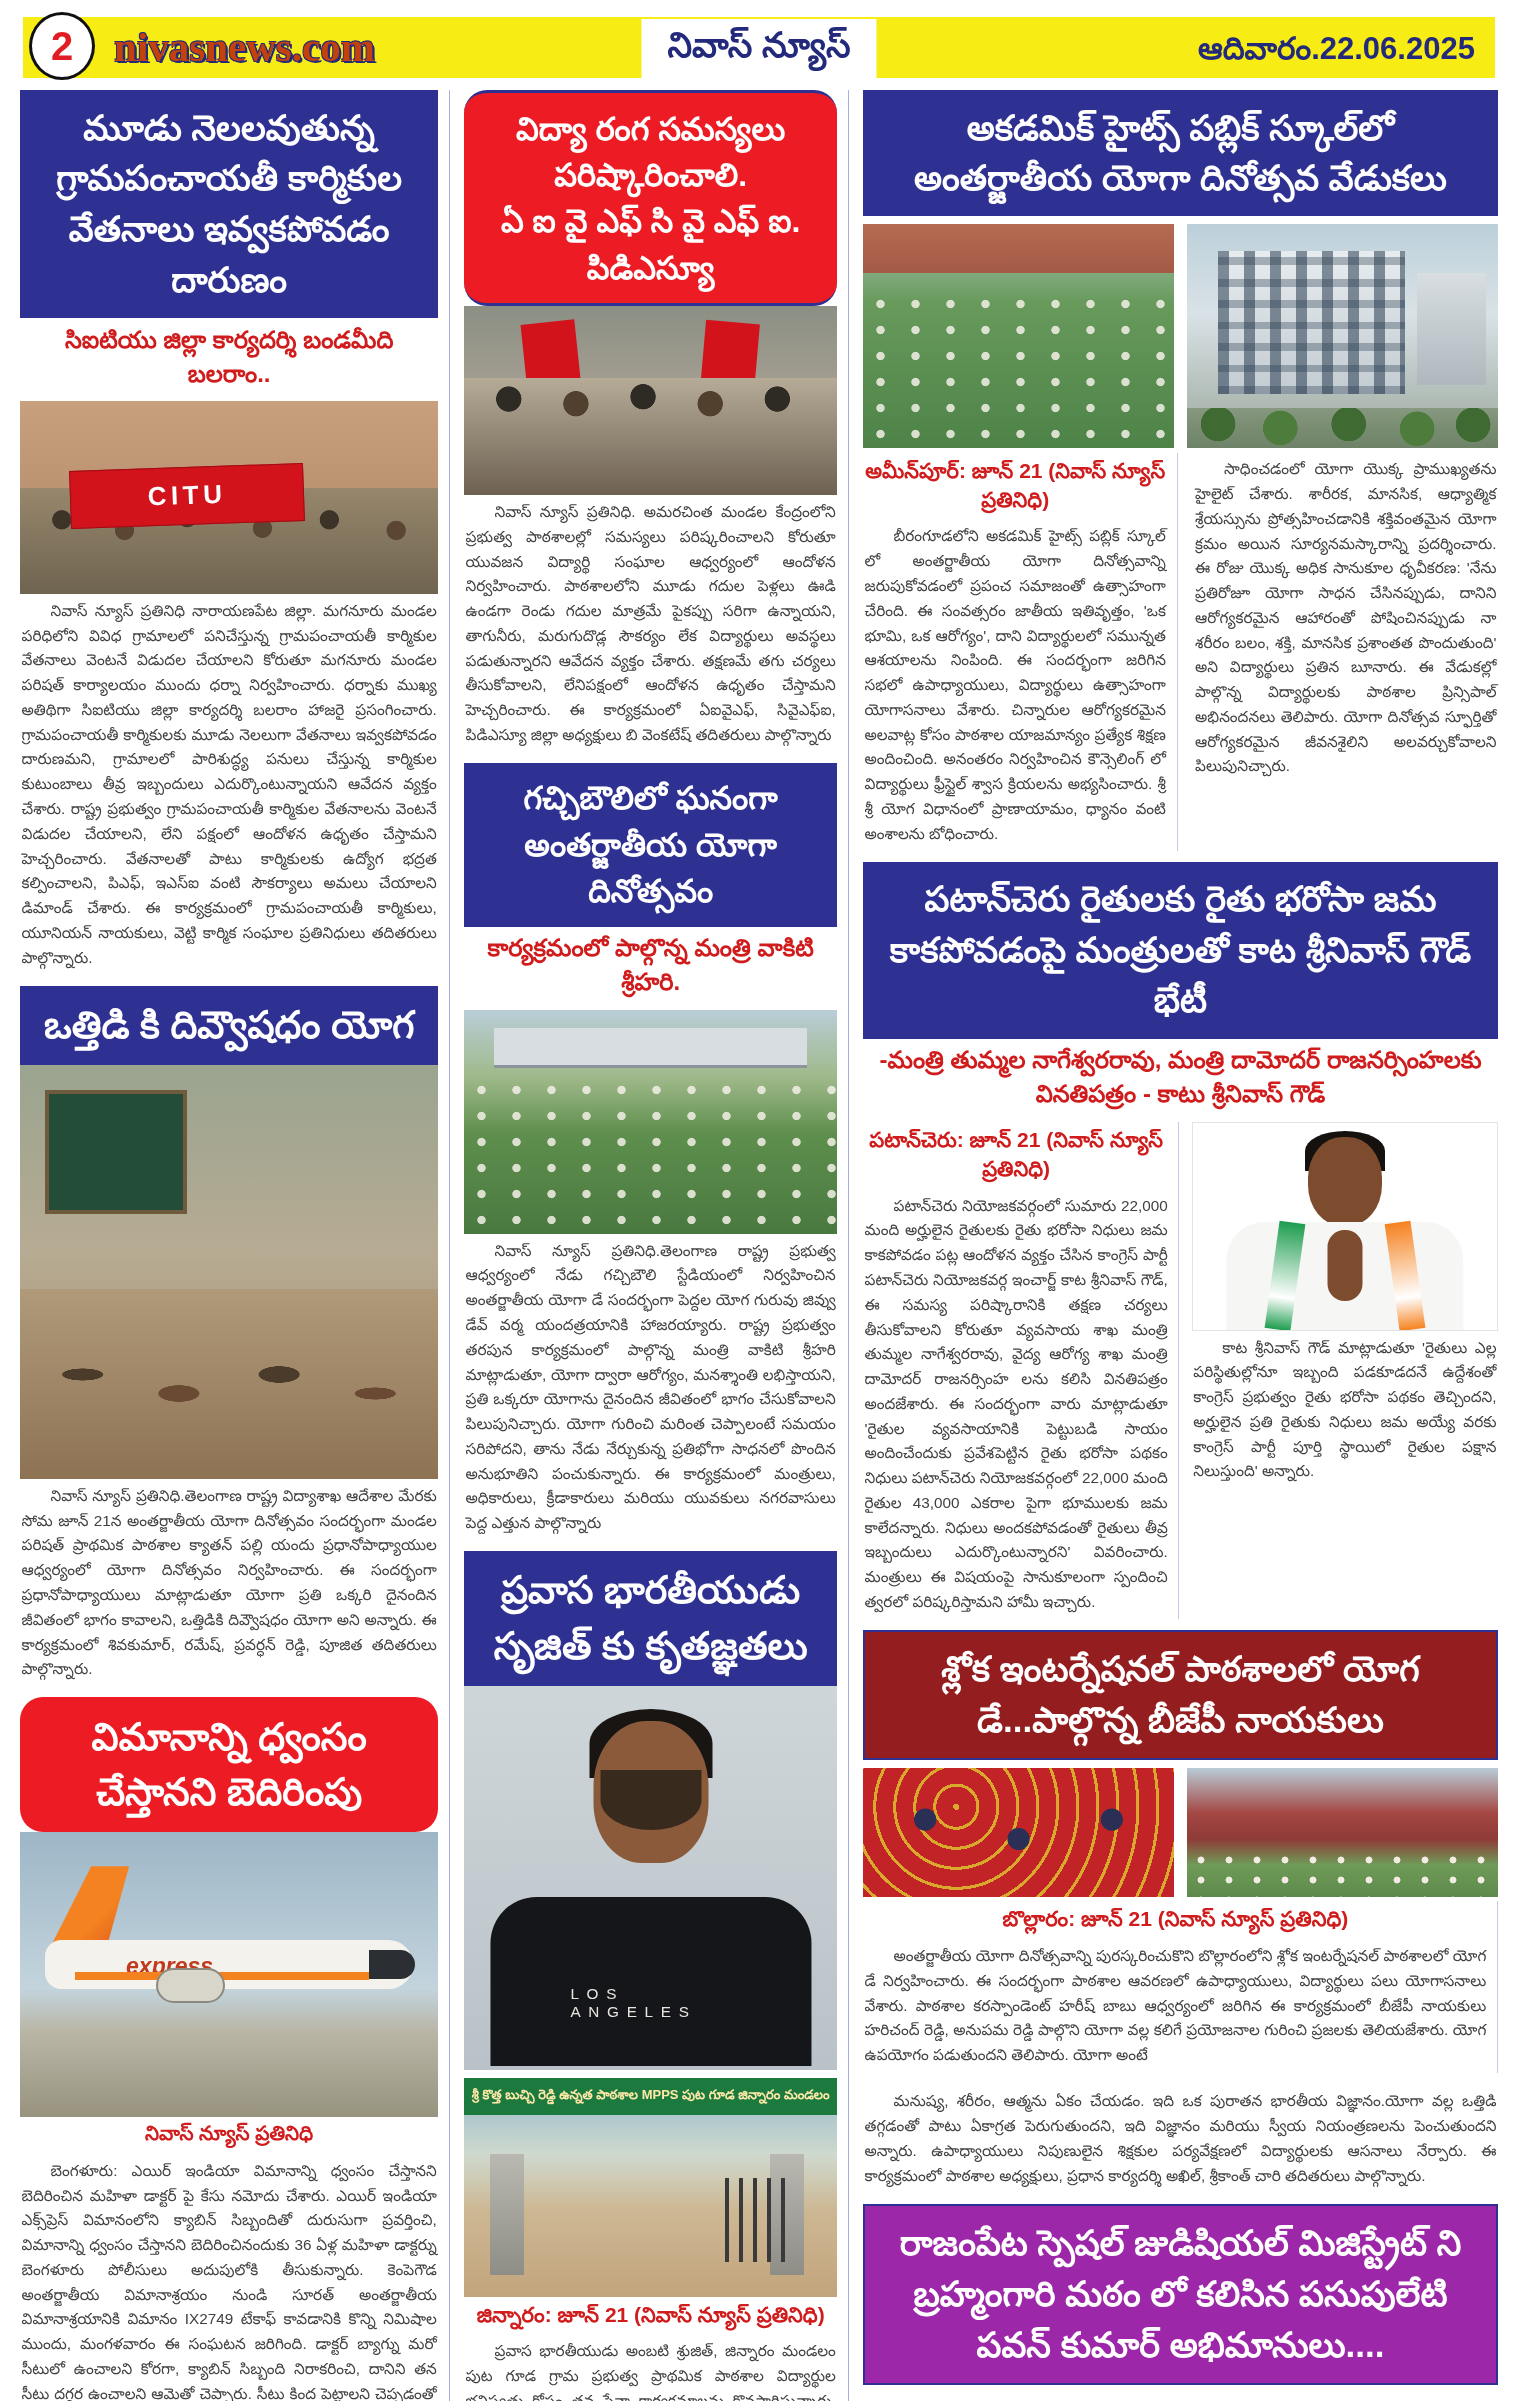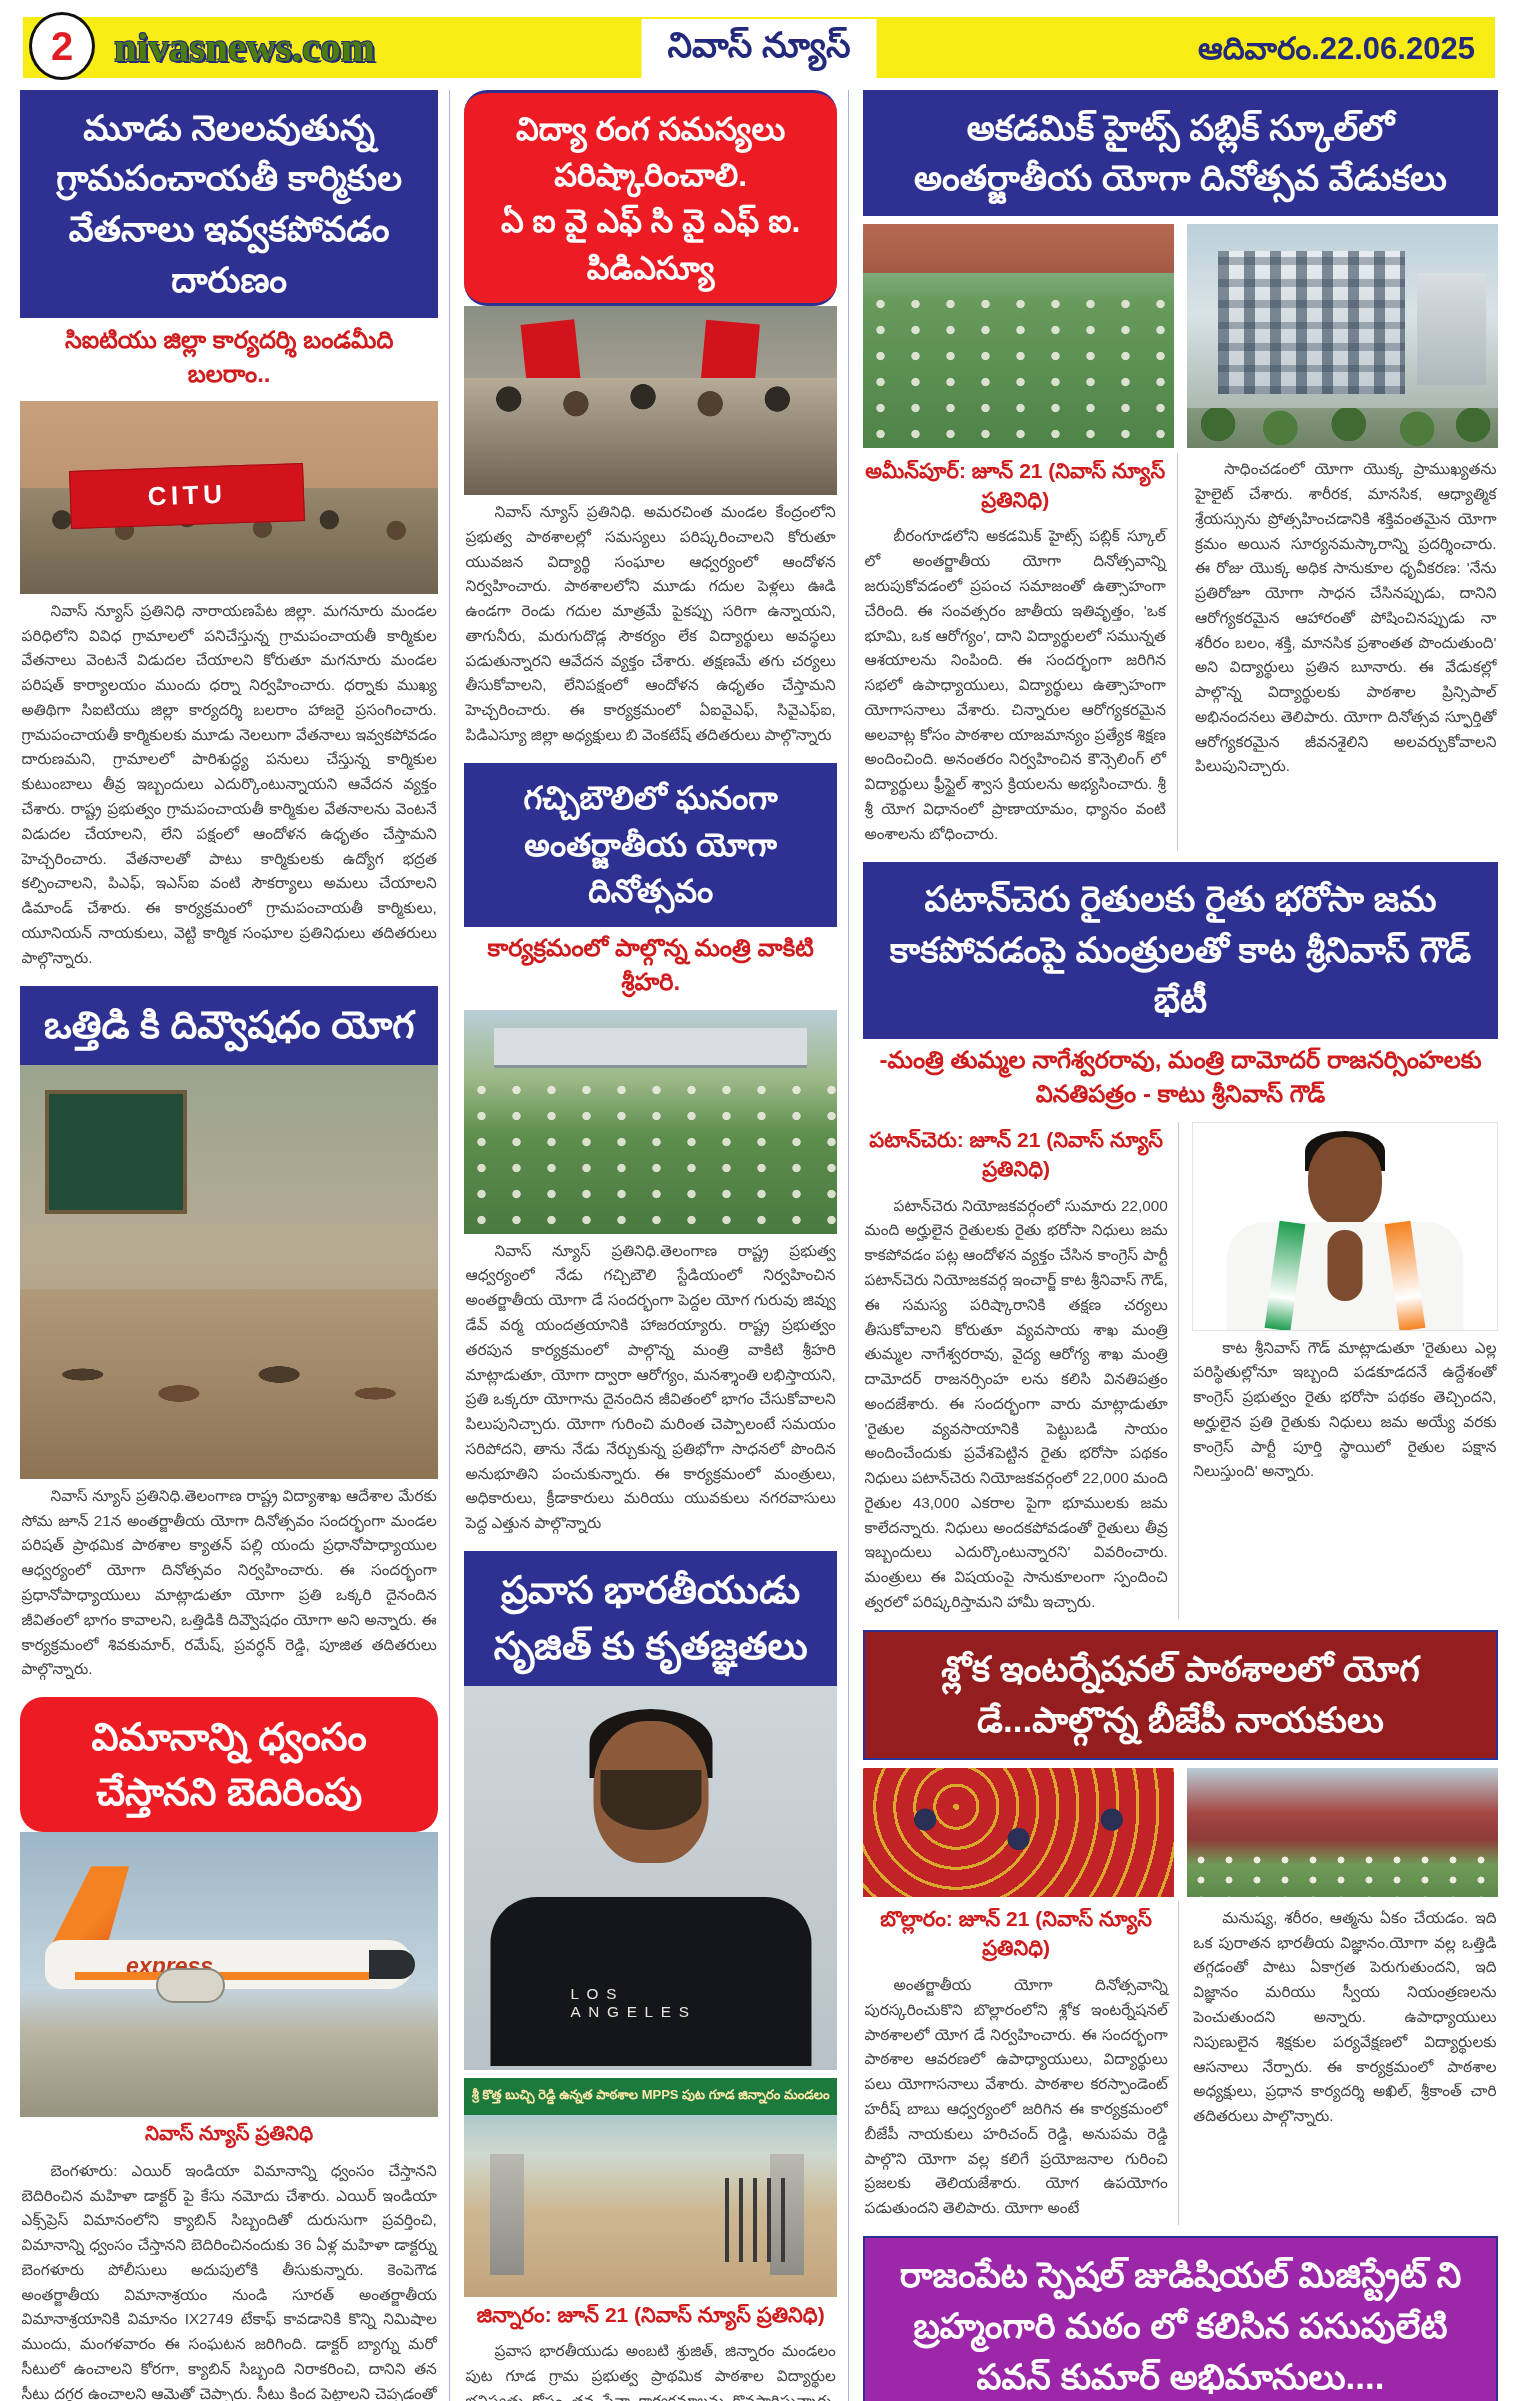--- a/index.html
+++ b/index.html
@@ -15,21 +15,21 @@
   .topbar { position:relative; height:61px; background:#f7ec13; margin:0 3.1px 12.3px; }
   .pagenum-circle {
     position:absolute; left:6.1px; top:-4.6px; width:66px; height:68px;
     background:#ffffff; border:3.1px solid #111; border-radius:50%;
     display:flex; align-items:center; justify-content:center;
   }
   .pagenum-circle span { color:#e11d24; font-size:40px; font-weight:bold; }
   .site {
     position:absolute; left:91px; top:6.1px;
     font-family:"Liberation Serif","DejaVu Serif",serif;
-    font-size:41px; font-weight:bold; color:#4d7c0f;
+    font-size:41px; font-weight:bold; color:#c2410c;
     text-shadow:2.3px 2.3px 0 #232a7c, -0.8px -0.8px 0 #232a7c, 0.8px -0.8px 0 #232a7c, -0.8px 0.8px 0 #232a7c;
   }
   .mast {
     position:absolute; left:50%; transform:translateX(-50%); top:1.5px;
     background:#ffffff; padding:6.1px 26px 10.7px;
     color:#232a7c; font-size:35px; font-weight:bold;
   }
   .edate { position:absolute; right:20px; top:14px; color:#232a7c; font-size:31px; font-weight:bold; }
 
   
@@ -346,21 +346,21 @@
       </article>
 
       <article class="block">
         <h1 class="hl hl-maroon hl-46">శ్లోక ఇంటర్నేషనల్ పాఠశాలలో యోగ డే...పాల్గొన్న బీజేపీ నాయకులు</h1>
         <div class="tworow" style="margin-top:7.7px;">
           <div class="sub photo ph-carpet"></div>
           <div class="sub photo ph-redschool">
             <div class="ppl"></div>
           </div>
         </div>
-        <div class="tworow" style="margin-top:4.6px;">
+        <div class="tworow" style="margin-top:4.6px;flex-direction:column;">
           <div class="sub sub-l">
             <div class="dateline">బొల్లారం: జూన్ 21 (నివాస్ న్యూస్ ప్రతినిధి)</div>
             <div class="body">
               <p>అంతర్జాతీయ యోగా దినోత్సవాన్ని పురస్కరించుకొని బొల్లారంలోని శ్లోక ఇంటర్నేషనల్ పాఠశాలలో యోగ డే నిర్వహించారు. ఈ సందర్భంగా పాఠశాల ఆవరణలో ఉపాధ్యాయులు, విద్యార్థులు పలు యోగాసనాలు వేశారు. పాఠశాల కరస్పాండెంట్ హరీష్ బాబు ఆధ్వర్యంలో జరిగిన ఈ కార్యక్రమంలో బీజేపీ నాయకులు హరిచంద్ రెడ్డి, అనుపమ రెడ్డి పాల్గొని యోగా వల్ల కలిగే ప్రయోజనాల గురించి ప్రజలకు తెలియజేశారు. యోగ ఉపయోగం పడుతుందని తెలిపారు. యోగా అంటే</p>
             </div>
           </div>
           <div class="sub">
             <div class="body">
               <p>మనుష్య, శరీరం, ఆత్మను ఏకం చేయడం. ఇది ఒక పురాతన భారతీయ విజ్ఞానం.యోగా వల్ల ఒత్తిడి తగ్గడంతో పాటు ఏకాగ్రత పెరుగుతుందని, ఇది విజ్ఞానం మరియు స్వీయ నియంత్రణలను పెంచుతుందని అన్నారు. ఉపాధ్యాయులు నిపుణులైన శిక్షకుల పర్యవేక్షణలో విద్యార్థులకు ఆసనాలు నేర్పారు. ఈ కార్యక్రమంలో పాఠశాల అధ్యక్షులు, ప్రధాన కార్యదర్శి అఖిల్, శ్రీకాంత్ చారి తదితరులు పాల్గొన్నారు.</p>
             </div>

